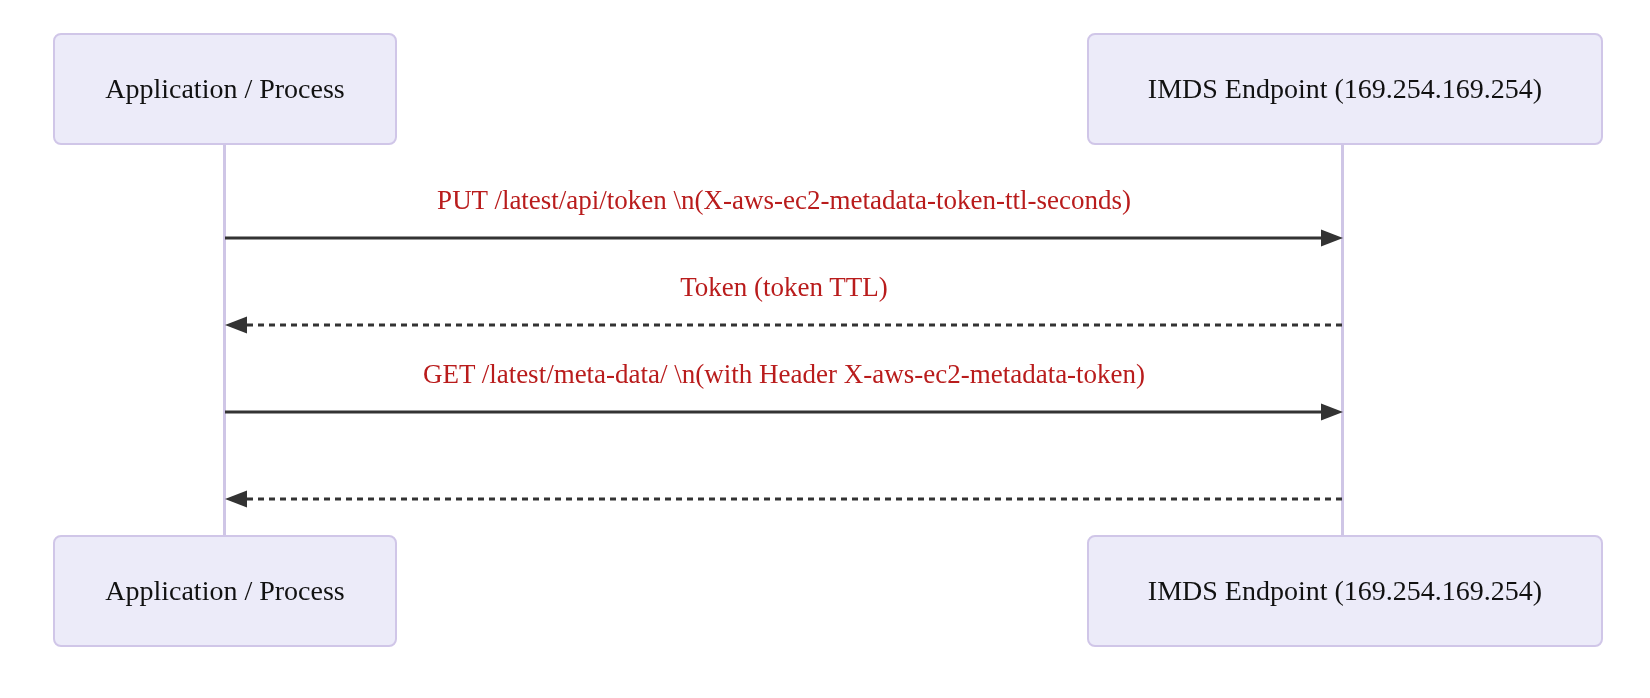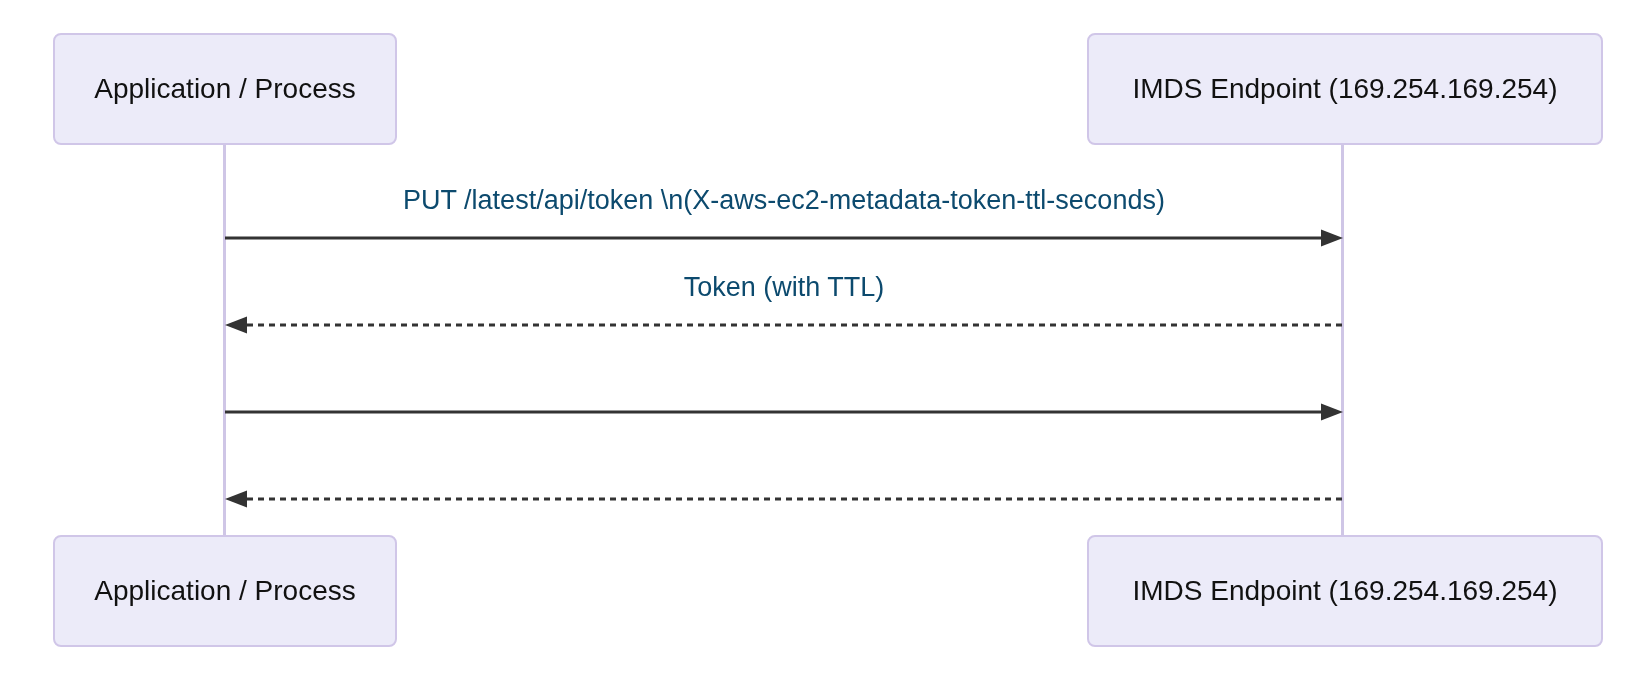--- a/index.html
+++ b/index.html
@@ -1,21 +1,21 @@
 <!DOCTYPE html>
 <html><head>
 <meta charset="utf-8">
 <style>
   html, body { margin: 0; padding: 0; background: #ffffff; }
   .canvas {
     position: relative;
     width: 1650px;
     height: 698px;
     background: #ffffff;
-    font-family: Liberation Sans, sans-serif;
+    font-family: Liberation Serif, serif;
     overflow: hidden;
   }
   .lifeline {
     position: absolute;
     top: 145px;
     height: 390px;
     width: 3px;
     background: #CFC6E6;
   }
   .lifeline.left  { left: 223px; }
@@ -36,21 +36,21 @@
   .actor.tr { left: 1087px; top: 33px;  width: 516px; height: 112px; }
   .actor.bl { left: 53px;   top: 535px; width: 344px; height: 112px; }
   .actor.br { left: 1087px; top: 535px; width: 516px; height: 112px; }
   .msg-label {
     position: absolute;
     left: 225px;
     width: 1118px;
     text-align: center;
     font-size: 27px;
     line-height: 34px;
-    color: #0c4a6e;
+    color: #b91c1c;
     white-space: nowrap;
   }
   .msg-label.m1 { top: 183px; }
   .msg-label.m2 { top: 270px; }
   .msg-label.m3 { top: 357px; }
   .msg-label.m4 { top: 444px; }
   .arrow-svg {
     position: absolute;
     left: 225px;
     width: 1118px;
@@ -84,26 +84,27 @@
   <div class="actor br">
     <span>IMDS Endpoint (169.254.169.254)</span>
   </div>
 
   <div class="msg-label m1">PUT /latest/api/token \n(X-aws-ec2-metadata-token-ttl-seconds)</div>
   <svg class="arrow-svg a1" viewBox="0 0 1118 20">
     <line x1="0" y1="10" x2="1098" y2="10" stroke-width="3" stroke="#333333"></line>
     <polygon points="1096,1.5 1118,10 1096,18.5" fill="#333333"></polygon>
   </svg>
 
-  <div class="msg-label m2">Token (with TTL)</div>
+  <div class="msg-label m2">Token (token TTL)</div>
   <svg class="arrow-svg a2" viewBox="0 0 1118 20">
     <line x1="22" y1="10" x2="1118" y2="10" stroke-width="3" stroke-dasharray="6,5" stroke="#333333"></line>
     <polygon points="22,1.5 0,10 22,18.5" fill="#333333"></polygon>
   </svg>
 
+  <div class="msg-label m3">GET /latest/meta-data/ \n(with Header X-aws-ec2-metadata-token)</div>
   <svg class="arrow-svg a3" viewBox="0 0 1118 20">
     <line x1="0" y1="10" x2="1098" y2="10" stroke-width="3" stroke="#333333"></line>
     <polygon points="1096,1.5 1118,10 1096,18.5" fill="#333333"></polygon>
   </svg>
 
   <svg class="arrow-svg a4" viewBox="0 0 1118 20">
     <line x1="22" y1="10" x2="1118" y2="10" stroke-width="3" stroke-dasharray="6,5" stroke="#333333"></line>
     <polygon points="22,1.5 0,10 22,18.5" fill="#333333"></polygon>
   </svg>
 

